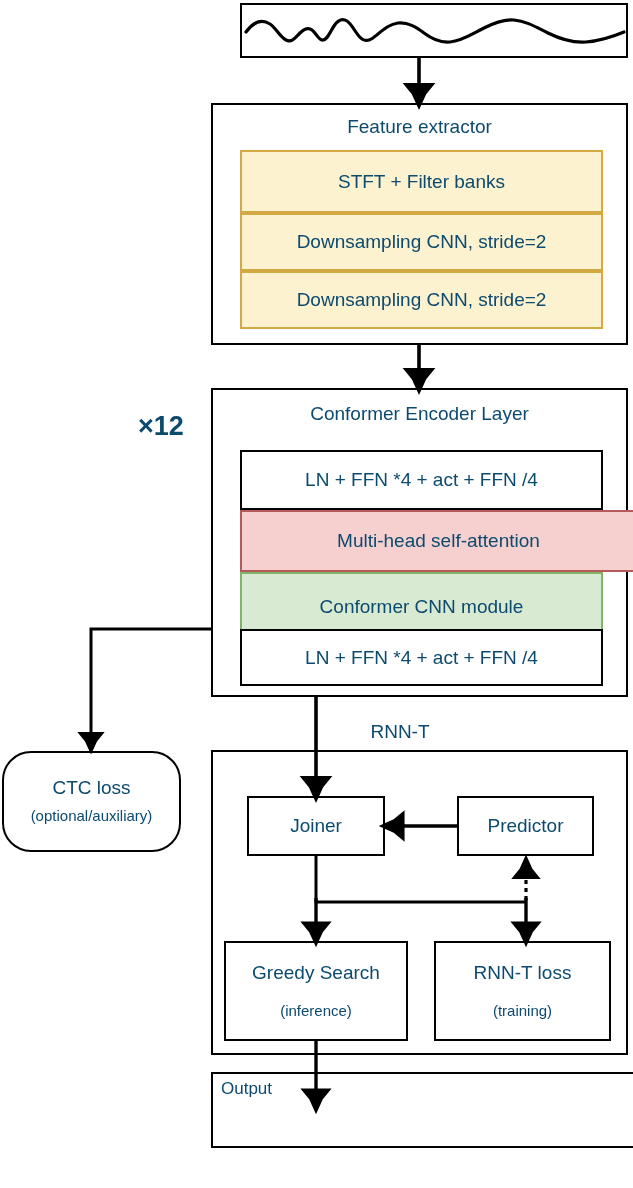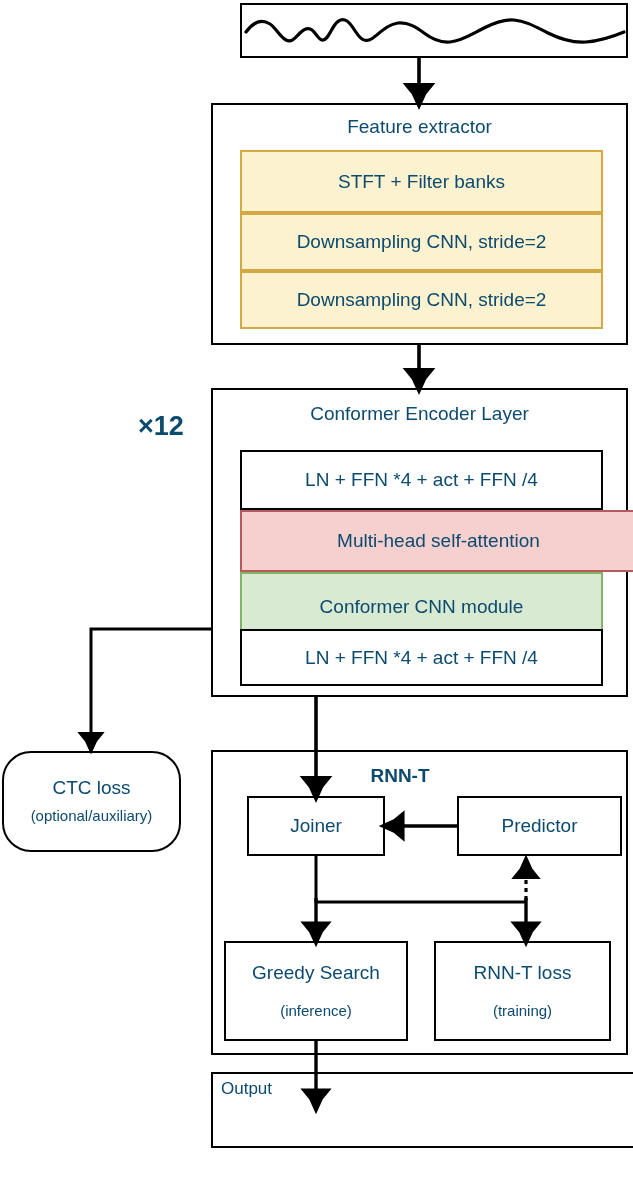--- a/index.html
+++ b/index.html
@@ -97,24 +97,24 @@
   <div class="cbox pink" style="left:240px; top:510px; width:397px; height:62px;">Multi-head self-attention</div>
   <div class="cbox green" style="left:240px; top:572px; width:363px; height:70px;">Conformer CNN module</div>
   <div class="cbox" style="left:240px; top:629px; width:363px; height:57px;">LN + FFN *4 + act + FFN /4</div>
 
   <div class="box" style="left:2px; top:751px; width:179px; height:101px;border-radius:29px;">
     <div class="title" style="top:24px;">CTC loss</div>
     <div class="title sub" style="top:54px;">(optional/auxiliary)</div>
   </div>
 
   <div class="box" style="left:211px; top:750px; width:417px; height:305px;"></div>
-  <div class="label" style="left:355px; top:763px; width:90px; height:26px; font-size:19px;font-weight:bold;">RNN-T</div>
+  <div class="label" style="left:355px; top:719px; width:90px; height:26px; font-size:19px;">RNN-T</div>
 
   <div class="cbox" style="left:247px; top:796px; width:138px; height:60px;">Joiner</div>
-  <div class="cbox" style="left:457px; top:796px; width:165px; height:60px;">Predictor</div>
+  <div class="cbox" style="left:457px; top:796px; width:137px; height:60px;">Predictor</div>
 
   <div class="box" style="left:224px; top:941px; width:184px; height:100px;">
     <div class="title" style="top:19px;">Greedy Search</div>
     <div class="title sub" style="top:59px;">(inference)</div>
   </div>
 
   <div class="box" style="left:434px; top:941px; width:177px; height:100px;">
     <div class="title" style="top:19px;">RNN-T loss</div>
     <div class="title sub" style="top:59px;">(training)</div>
   </div>

